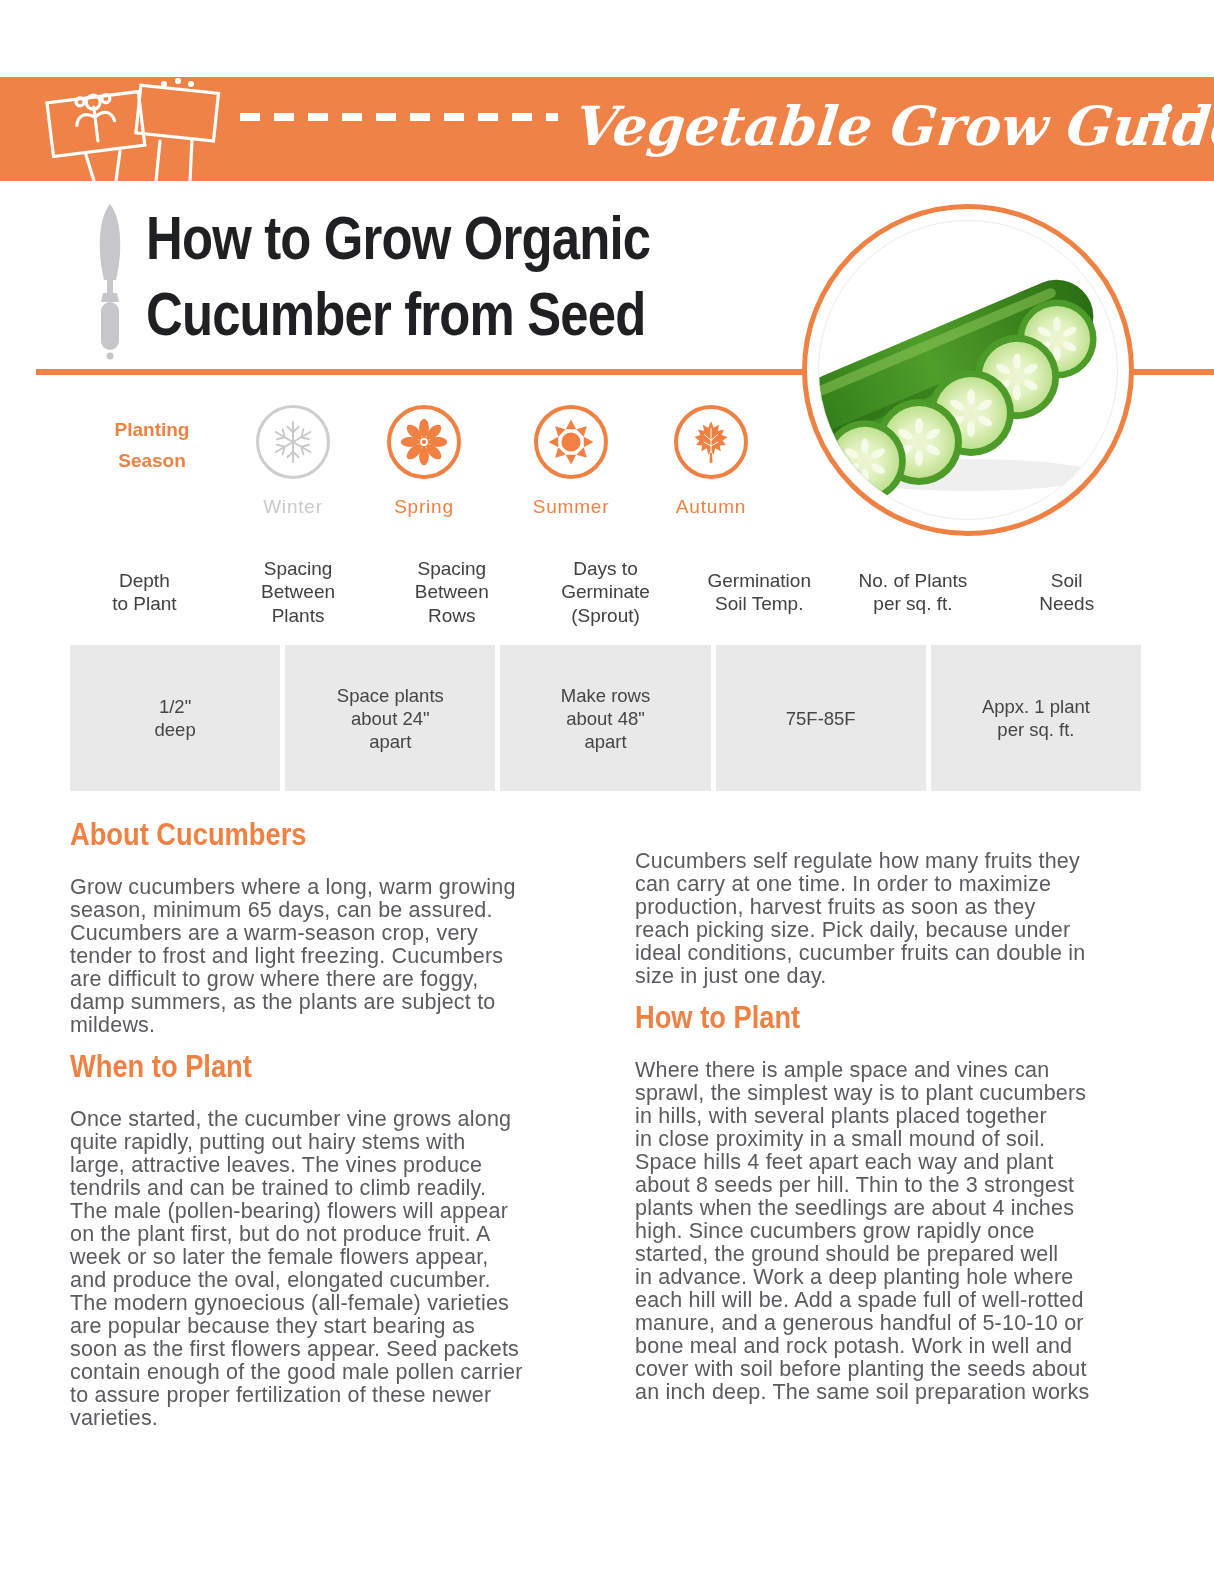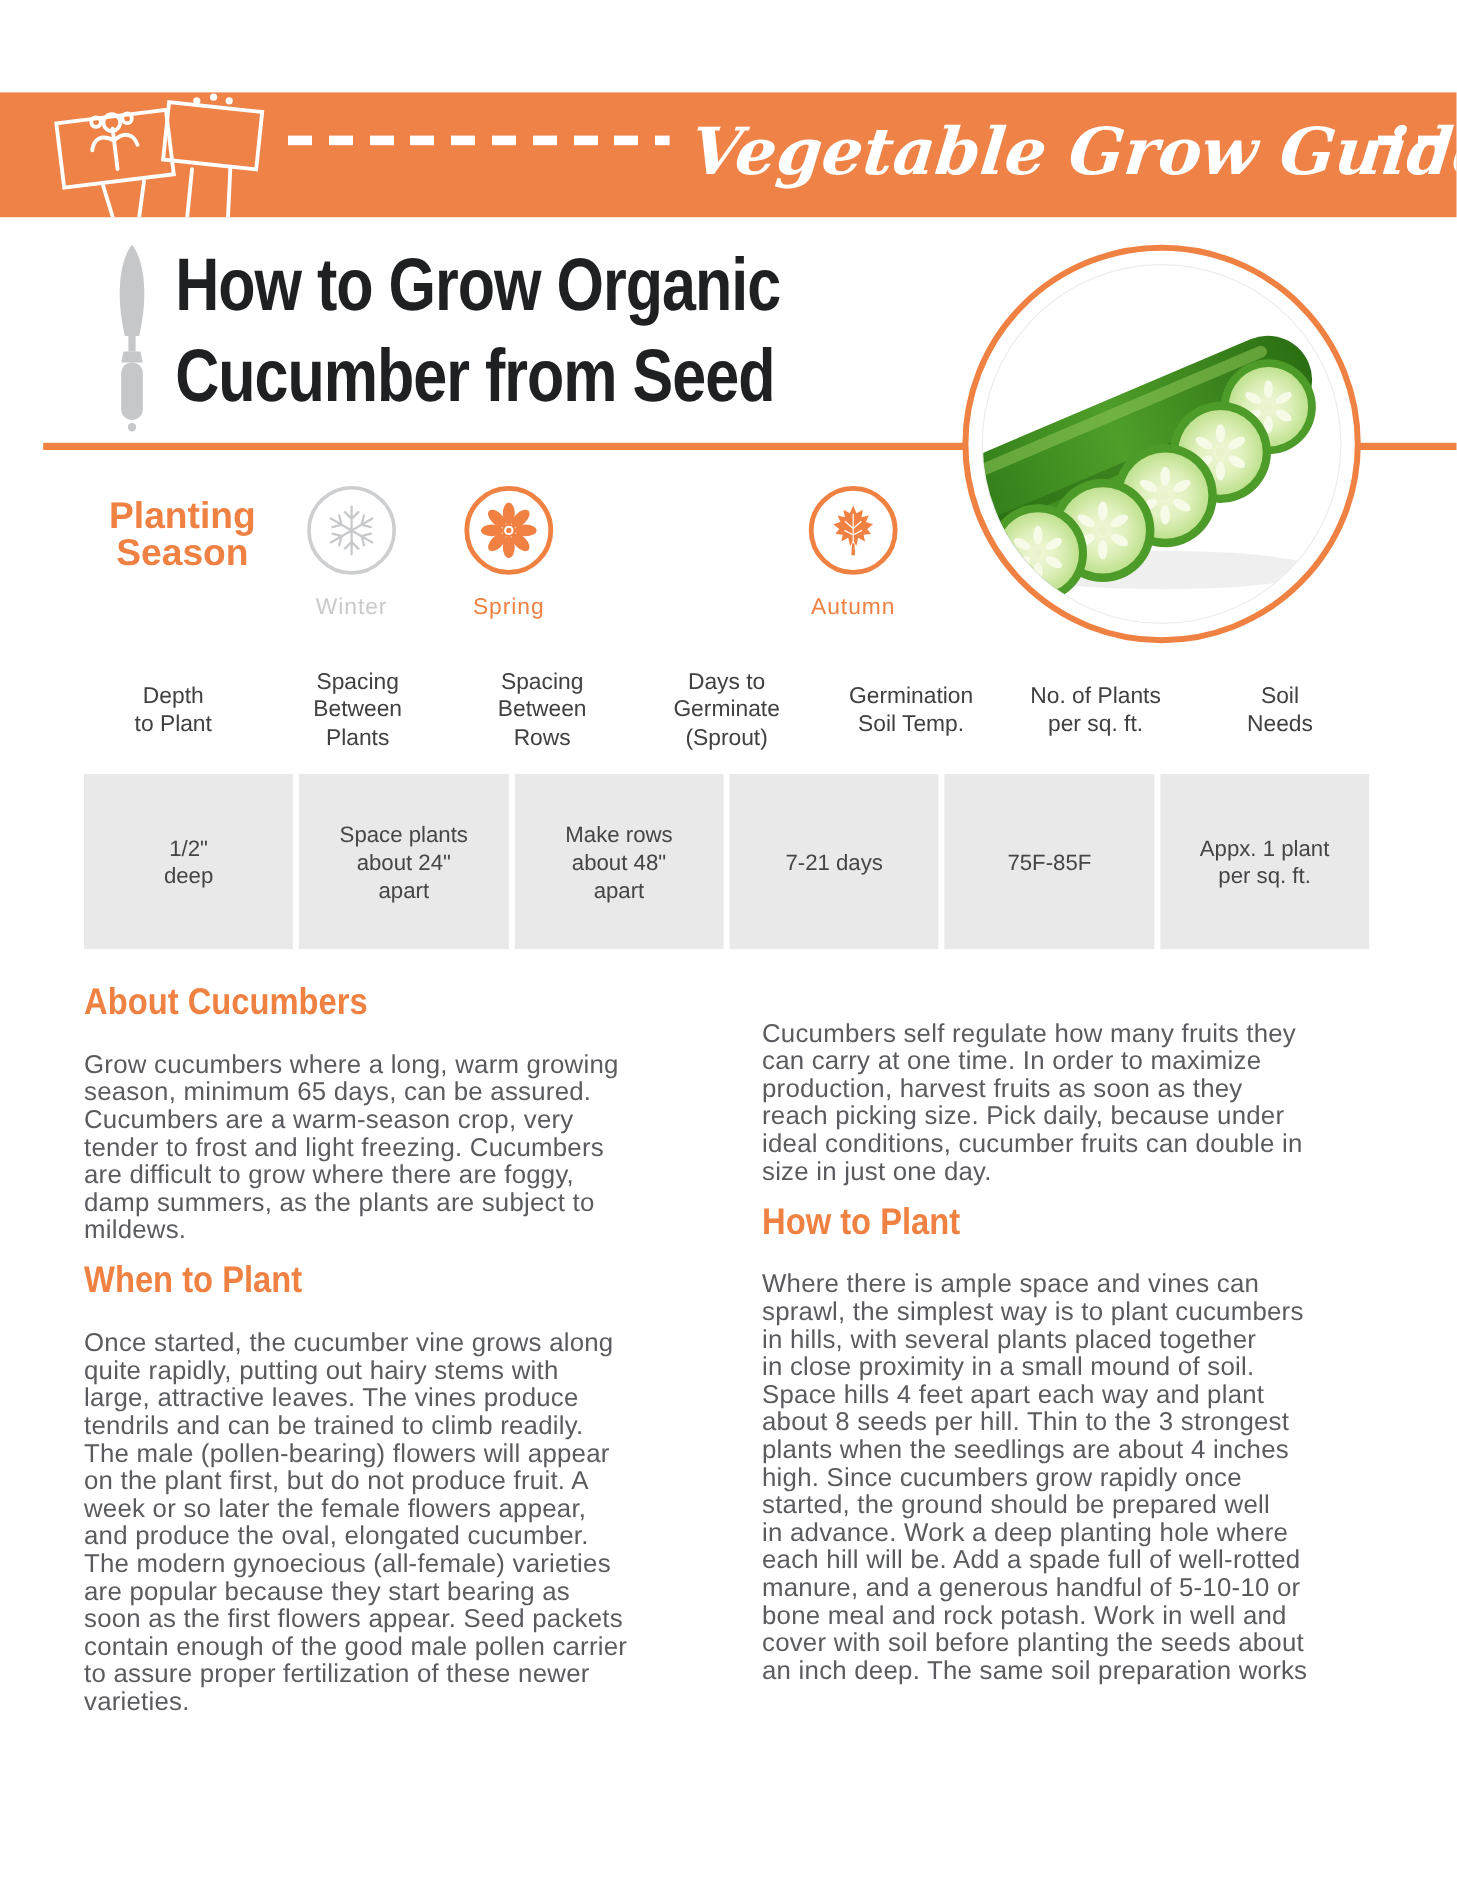--- a/index.html
+++ b/index.html
@@ -27,21 +27,21 @@
 
   
   .badge { position: absolute; left: 802px; top: 204px; width: 332px; height: 332px;
            border-radius: 50%; background: #ffffff; border: 5px solid #EF8143; z-index: 2; }
   .badge-inner { position: absolute; inset: 11px; border-radius: 50%; border: 1px solid #ececec;
                  overflow: hidden; background: #ffffff; }
   .badge-inner svg { position: absolute; left: 0; top: 0; }
 
   
   .season-label { position: absolute; left: 70px; top: 414px; width: 164px; margin: 0;
-                  text-align: center; font-size: 31px; line-height: 31px; font-weight: bold;
+                  text-align: center; font-size: 19px; line-height: 31px; font-weight: bold;
                   color: #EF8143; white-space: pre-line; }
   .season-item { position: absolute; top: 405px; width: 120px; text-align: center; }
   .season-item.s0 { left: 233px; } .season-item.s1 { left: 364px; }
   .season-item.s2 { left: 511px; } .season-item.s3 { left: 651px; }
   .season-circle { width: 74px; height: 74px; border-radius: 50%; margin: 0 auto;
                    display: flex; align-items: center; justify-content: center; background: #fff; }
   .season-item.active .season-circle { border: 4px solid #EF8143; }
   .season-item.inactive .season-circle { border: 3px solid #CDCED0; }
   .season-name { margin-top: 17px; font-size: 19px; letter-spacing: 0.8px; }
   .season-item.active .season-name { color: #EF8143; }
@@ -191,20 +191,38 @@
           <ellipse cx="30" cy="12.5" rx="6.2" ry="11.5" transform="rotate(270 30 30)"></ellipse>
           <ellipse cx="30" cy="12.5" rx="6.2" ry="11.5" transform="rotate(315 30 30)"></ellipse>
           <circle cx="30" cy="30" r="7"></circle>
         </g>
         <circle cx="30" cy="30" r="3.8" fill="none" stroke="#ffffff" stroke-width="2.2"></circle>
       </svg>
     </div>
     <div class="season-name">Spring</div>
   </div>
 
+  <div class="season-item active s2">
+    <div class="season-circle">
+      <svg width="48" height="48" viewBox="0 0 60 60">
+        <g fill="#F08143">
+          <path d="M30 2 L23.5 14 L36.5 14 Z"></path>
+          <path d="M30 2 L23.5 14 L36.5 14 Z" transform="rotate(45 30 30)"></path>
+          <path d="M30 2 L23.5 14 L36.5 14 Z" transform="rotate(90 30 30)"></path>
+          <path d="M30 2 L23.5 14 L36.5 14 Z" transform="rotate(135 30 30)"></path>
+          <path d="M30 2 L23.5 14 L36.5 14 Z" transform="rotate(180 30 30)"></path>
+          <path d="M30 2 L23.5 14 L36.5 14 Z" transform="rotate(225 30 30)"></path>
+          <path d="M30 2 L23.5 14 L36.5 14 Z" transform="rotate(270 30 30)"></path>
+          <path d="M30 2 L23.5 14 L36.5 14 Z" transform="rotate(315 30 30)"></path>
+        </g>
+        <circle cx="30" cy="30" r="13" fill="#F08143" stroke="#ffffff" stroke-width="2"></circle>
+      </svg>
+    </div>
+    <div class="season-name">Summer</div>
+  </div>
 
   <div class="season-item active s3">
     <div class="season-circle">
       <svg width="46" height="46" viewBox="0 0 60 60">
         <path fill="#F08143" d="M30 3 L33.6 11.4 40.6 7.6 39 15.6 47 13.8 43.8 21 51.6 23.4 45.2 28.4 49.4 34 41.4 34.6 42.8 42 35.4 38 33.4 47 30 41 26.6 47 24.6 38 17.2 42 18.6 34.6 10.6 34 14.8 28.4 8.4 23.4 16.2 21 13 13.8 21 15.6 19.4 7.6 26.4 11.4 Z"></path>
         <path fill="#F08143" d="M28.7 44 L31.3 44 32 57 28 57 Z"></path>
         <g stroke="#ffffff" stroke-width="1.3" fill="none">
           <path d="M30 12 L30 44 M30 28 L21 20 M30 28 L39 20 M30 35 L20.5 30 M30 35 L39.5 30"></path>
         </g>
       </svg>
@@ -233,21 +251,20 @@
   </div>
   <div class="spec-body">
     <div class="vcell">1/2"
 deep</div>
     <div class="vcell">Space plants
 about 24"
 apart</div>
     <div class="vcell">Make rows
 about 48"
 apart</div>
-    <div class="vcell">7-21 days</div>
     <div class="vcell">75F-85F</div>
     <div class="vcell">Appx. 1 plant
 per sq. ft.</div>
   </div>
 
   <div class="columns">
     <div class="col left">
       <h2>About Cucumbers</h2>
       <p>Grow cucumbers where a long, warm growing
 season, minimum 65 days, can be assured.

